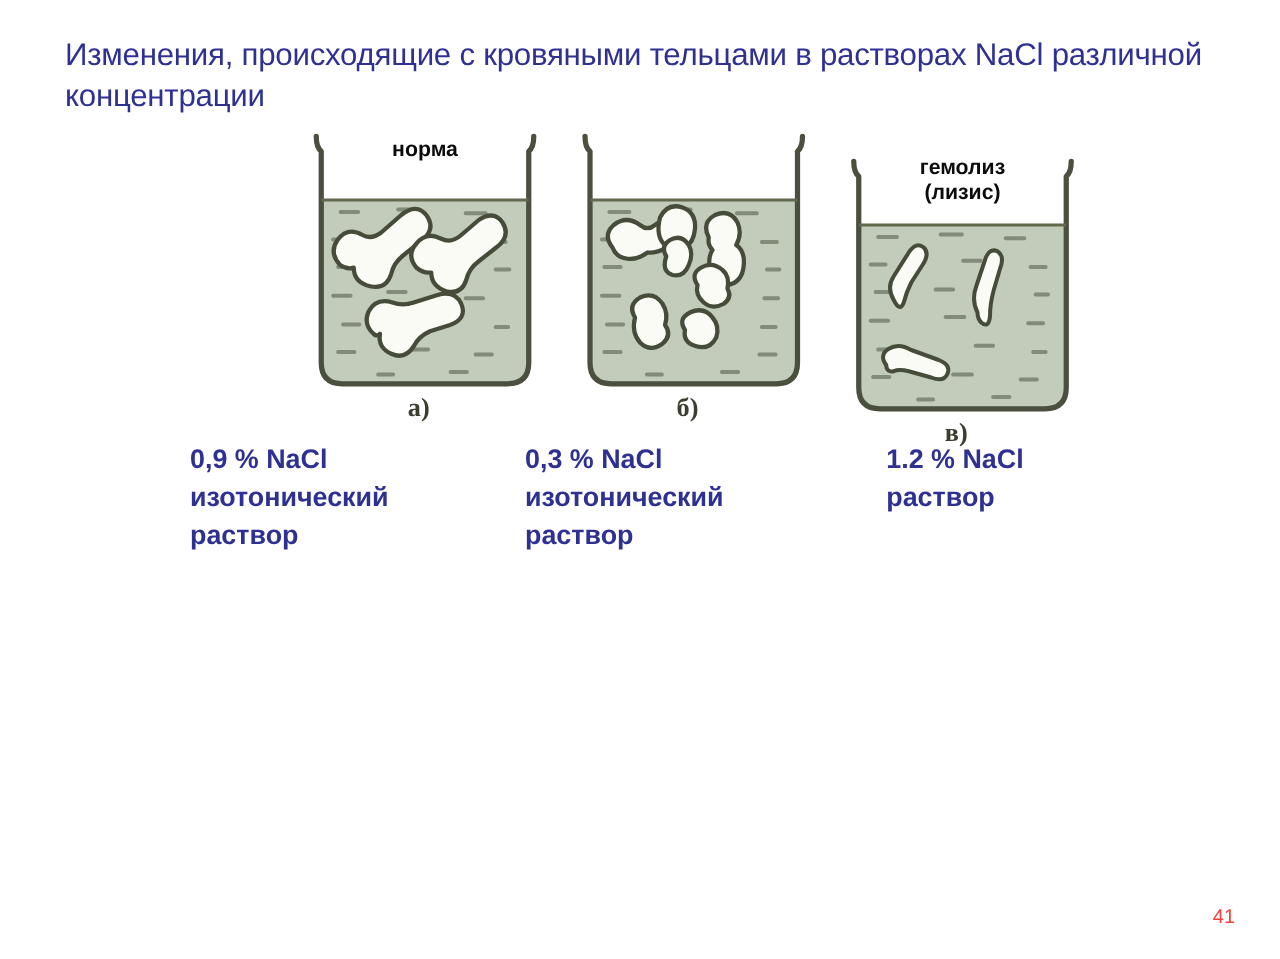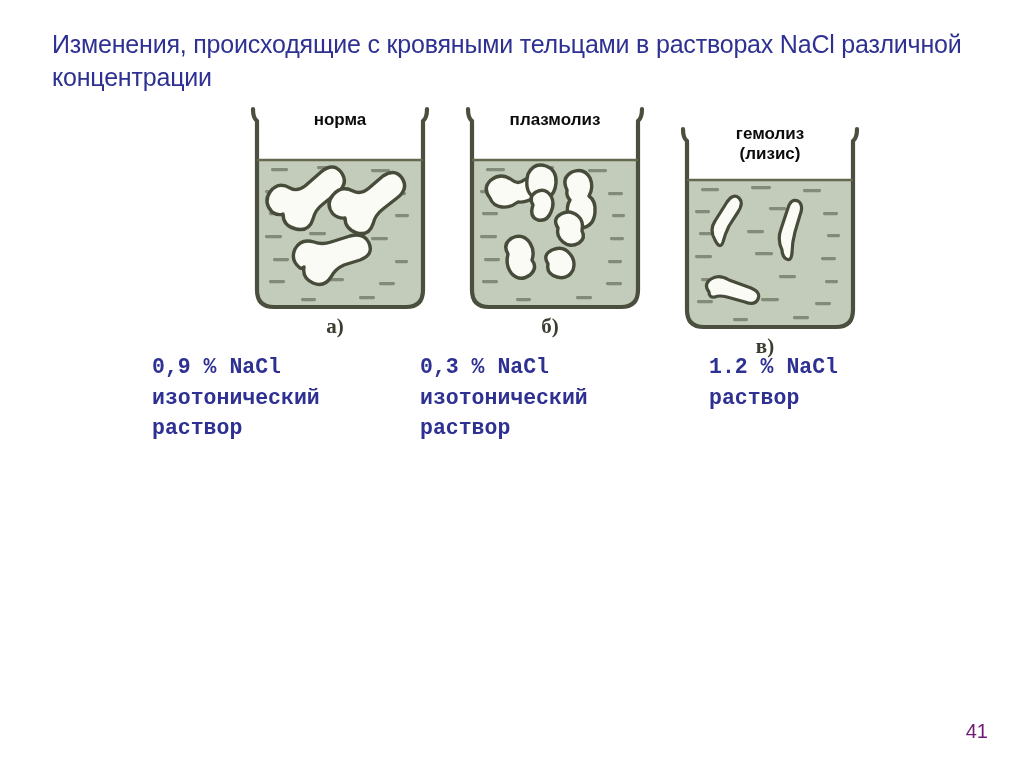--- a/index.html
+++ b/index.html
@@ -100,38 +100,38 @@
     top: 0;
     color: #2e3192;
     font-size: 21.5px;
     font-weight: bold;
     line-height: 1.42;
     width: 280px;
   }
   .conc-block.c0 { left: 152px; }
   .conc-block.c1 { left: 420px; }
   .conc-block.c2 { left: 709px; }
-  .conc-line { display: block; white-space: nowrap; font-family: Liberation Mono, monospace; }
+  .conc-line { display: block; white-space: nowrap; }
 
   
   #micrograph-row {
     position: absolute;
     left: 0;
     top: 470px;
     width: 1024px;
     height: 215px;
   }
 
   
   #page-number {
     position: absolute;
     right: 36px;
     bottom: 24px;
-    font-size: 20px;
-    color: #701a75;
+    font-size: 16px;
+    color: #ef4444;
   }
 </style>
 </head>
 <body>
 
 <div id="slide-title">Изменения, происходящие с кровяными тельцами в растворах NaCl различной концентрации</div>
 
 <div id="beaker-row">
 
   <div class="beaker-cell c0">
@@ -215,21 +215,20 @@
             <path d="M73,103 Q68,95 76,90 Q85,85 91,94 Q95,101 91,110 Q87,120 78,118 Q69,115 73,103 Z"></path>
             <path d="M107,88 Q101,76 112,70 Q124,65 130,76 Q134,85 129,94 Q136,99 135,110 Q134,124 122,126 Q110,127 108,115 Q106,104 110,98 Q106,94 107,88 Z"></path>
             <path d="M98,126 Q92,117 101,112 Q110,107 118,114 Q124,119 122,129 Q126,136 119,141 Q110,146 103,140 Q96,134 98,126 Z"></path>
             <path d="M48,152 Q42,142 52,136 Q63,131 70,141 Q75,149 72,158 Q78,166 70,173 Q60,180 52,172 Q45,164 48,152 Z"></path>
             <path d="M88,162 Q82,153 92,148 Q103,143 110,152 Q116,159 113,168 Q108,178 97,175 Q86,172 88,162 Z"></path>
           </g>
         </g>
         <path d="M8,7 Q8,16 12,19 L12,188 Q12,205 29,205 L161,205 Q178,205 178,188 L178,19 Q182,16 182,7" fill="none" stroke="#4a4f3e" stroke-width="4.2" stroke-linecap="round" stroke-linejoin="round"></path>
         <line x1="12" y1="58" x2="178" y2="58" stroke="#63684f" stroke-width="2.4"></line>
       </svg>
-      <div class="beaker-label">плазмолиз</div>
     </div>
     <div class="panel-letter">б)</div>
   </div>
 
   <div class="beaker-cell c2">
     <div class="beaker-wrap">
       <svg class="beaker-svg" viewBox="0 0 190 215">
         <defs>
           <clipPath id="clipC">
               <path d="M12,12 L12,188 Q12,204 28,204 L162,204 Q178,204 178,188 L178,12 Z"></path>

